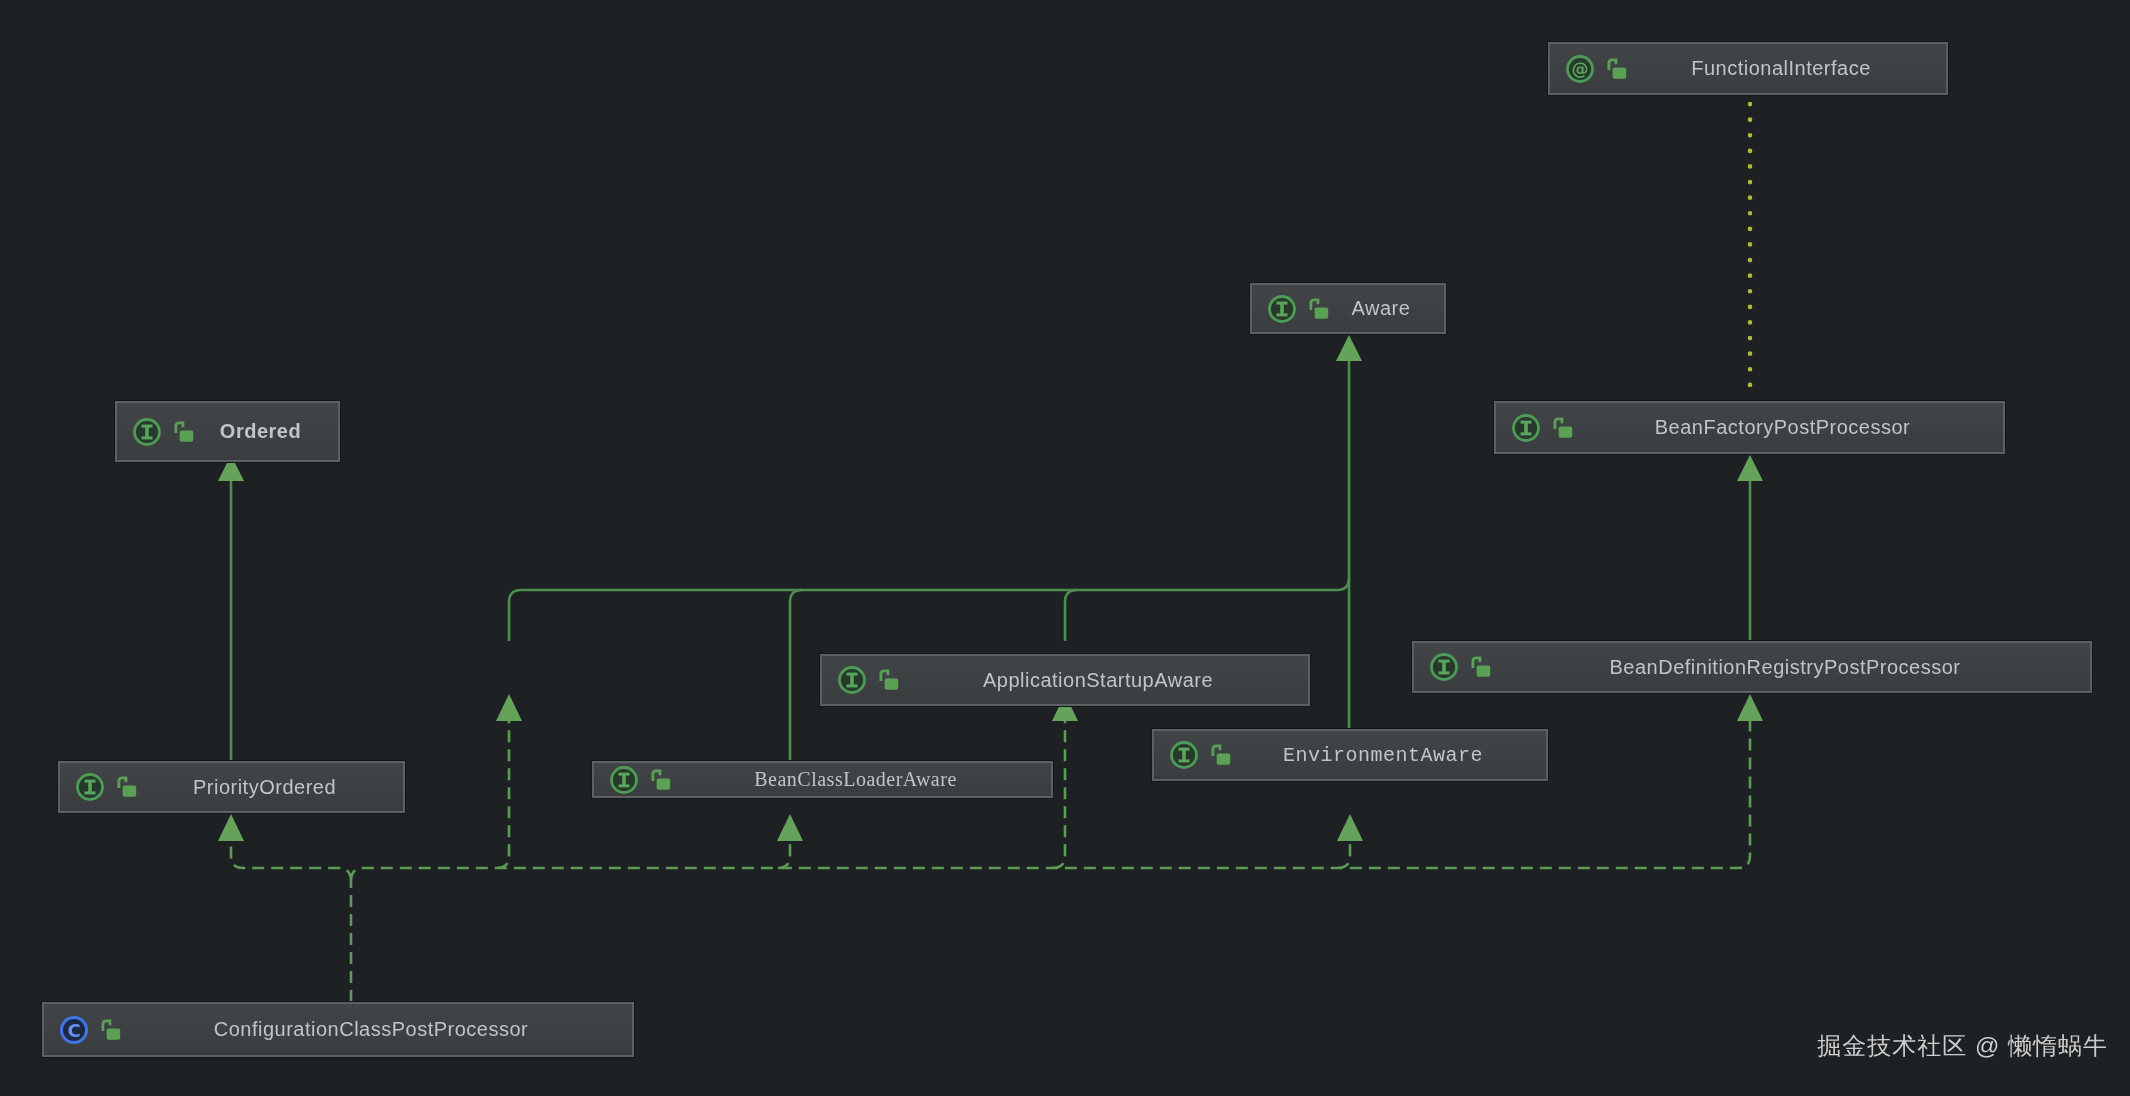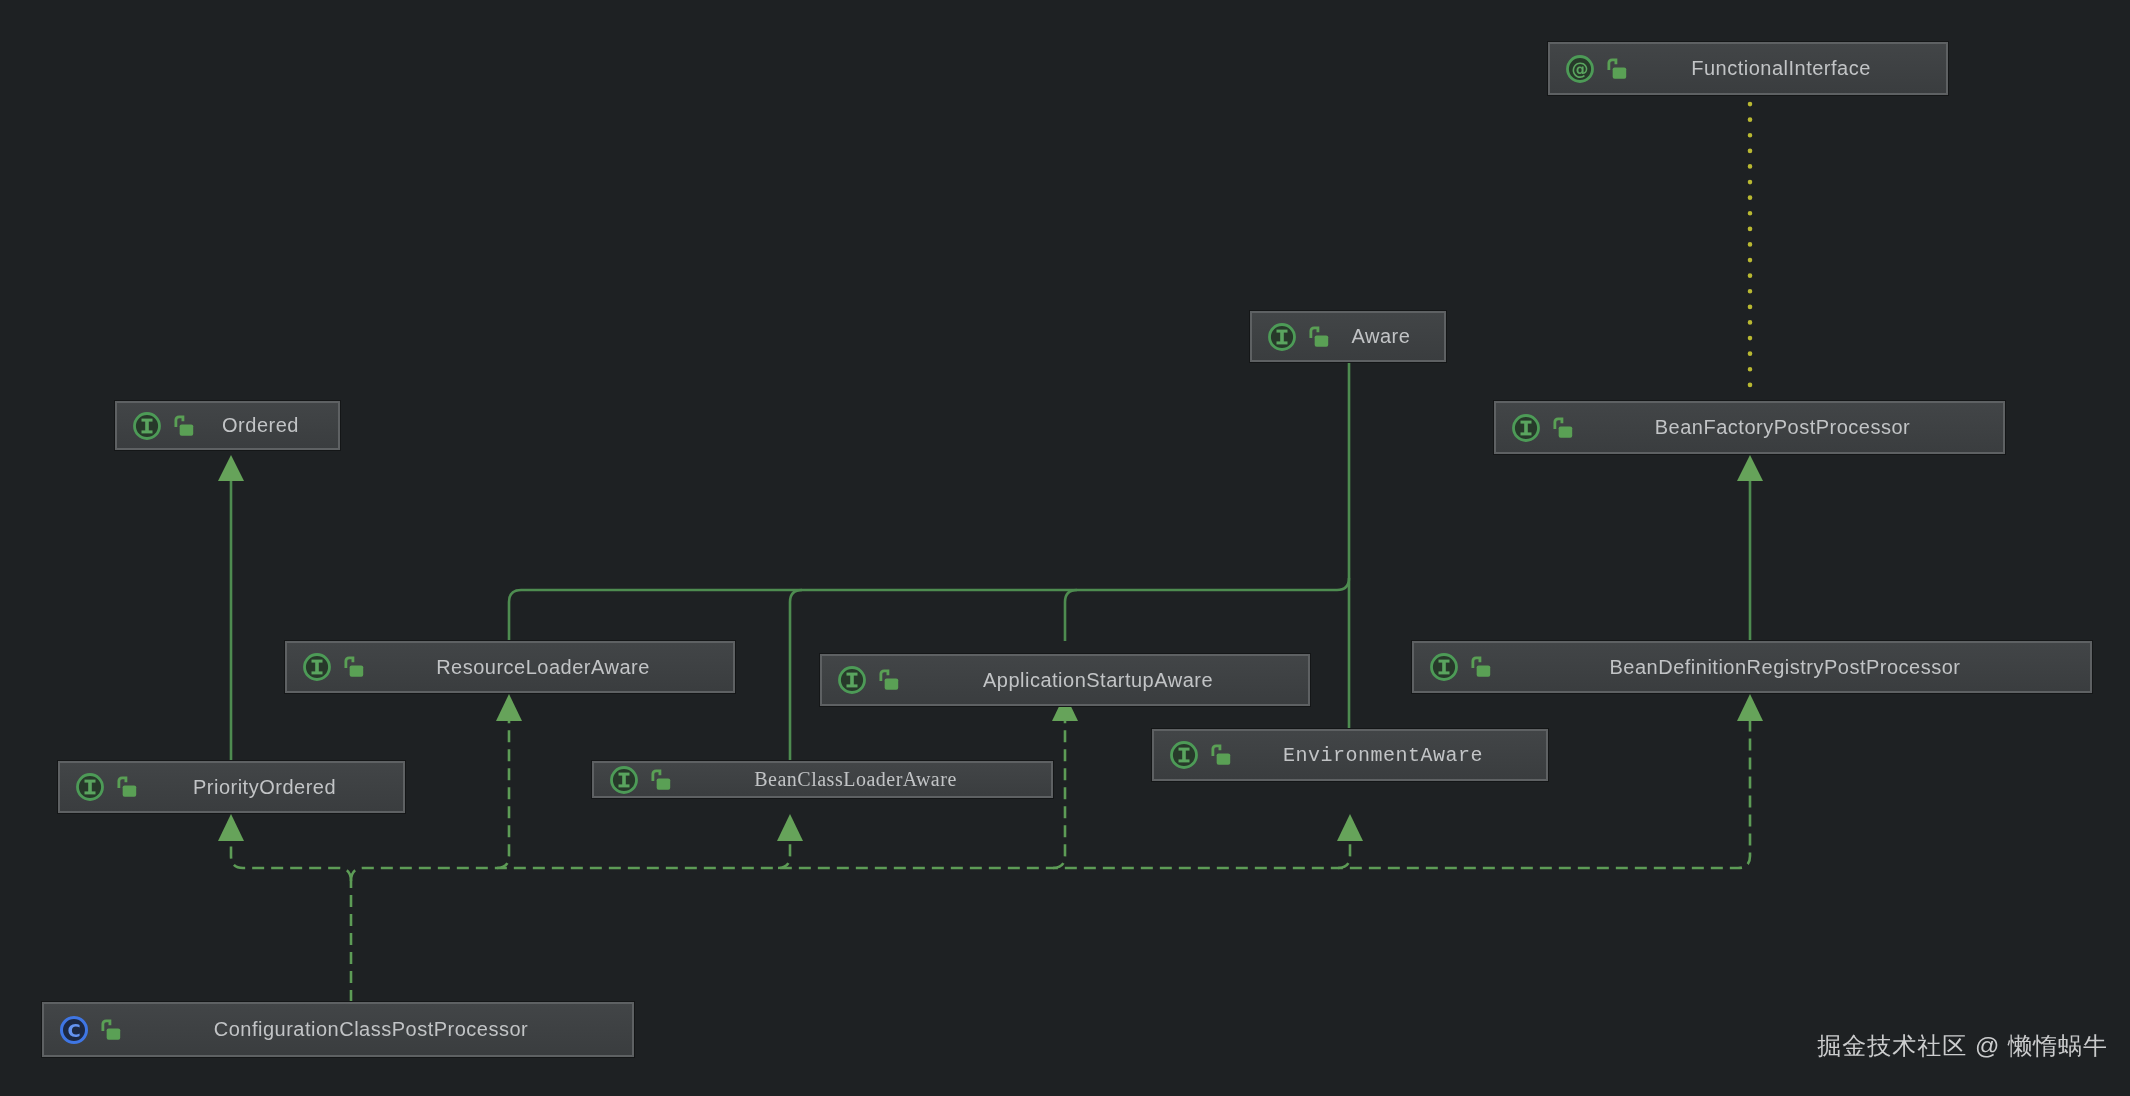--- a/index.html
+++ b/index.html
@@ -19,22 +19,22 @@
   }
   .node .label{
     flex:1;text-align:center;
     color:#c2c4c6;font-size:20px;letter-spacing:.5px;
     white-space:nowrap;overflow:hidden;
   }
   .ic32{width:32px;height:32px;flex:none;margin-right:8px;}
   .ic24{width:26px;height:26px;flex:none;margin-right:6px;}
   
   #n-functional{left:1548px;top:42px;width:400px;height:53px;}
-  #n-aware{left:1250px;top:283px;width:196px;height:51px;margin-top:28px;}
-  #n-ordered{left:115px;top:401px;width:225px;height:49px;}
+  #n-aware{left:1250px;top:283px;width:196px;height:51px;}
+  #n-ordered{left:115px;top:401px;width:225px;height:61px;font-weight:bold;}
   #n-bfpp{left:1494px;top:401px;width:511px;height:53px;}
   #n-rla{left:285px;top:641px;width:450px;height:52px;}
   #n-asa{left:820px;top:641px;width:490px;height:52px;margin-top:13px;}
   #n-bdrpp{left:1412px;top:641px;width:680px;height:52px;}
   #n-po{left:58px;top:761px;width:347px;height:52px;}
   #n-bcla{left:592px;top:761px;width:461px;height:37px;font-family:Liberation Serif, serif;}
   #n-ea{left:1152px;top:729px;width:396px;height:52px;font-family:Liberation Mono, monospace;}
   #n-ccpp{left:42px;top:1002px;width:592px;height:55px;}
   .watermark{
     position:absolute;right:22px;top:1030px;
@@ -140,29 +140,20 @@
   <div class="node" id="n-bfpp">
     <svg class="ic32">
         <use href="#sym-iface"></use>
       </svg>
     <svg class="ic24">
         <use href="#sym-lock"></use>
       </svg>
     <span class="label">BeanFactoryPostProcessor</span>
   </div>
 
-  <div class="node" id="n-rla">
-    <svg class="ic32">
-        <use href="#sym-iface"></use>
-      </svg>
-    <svg class="ic24">
-        <use href="#sym-lock"></use>
-      </svg>
-    <span class="label">ResourceLoaderAware</span>
-  </div>
 
   <div class="node" id="n-asa">
     <svg class="ic32">
         <use href="#sym-iface"></use>
       </svg>
     <svg class="ic24">
         <use href="#sym-lock"></use>
       </svg>
     <span class="label">ApplicationStartupAware</span>
   </div>

